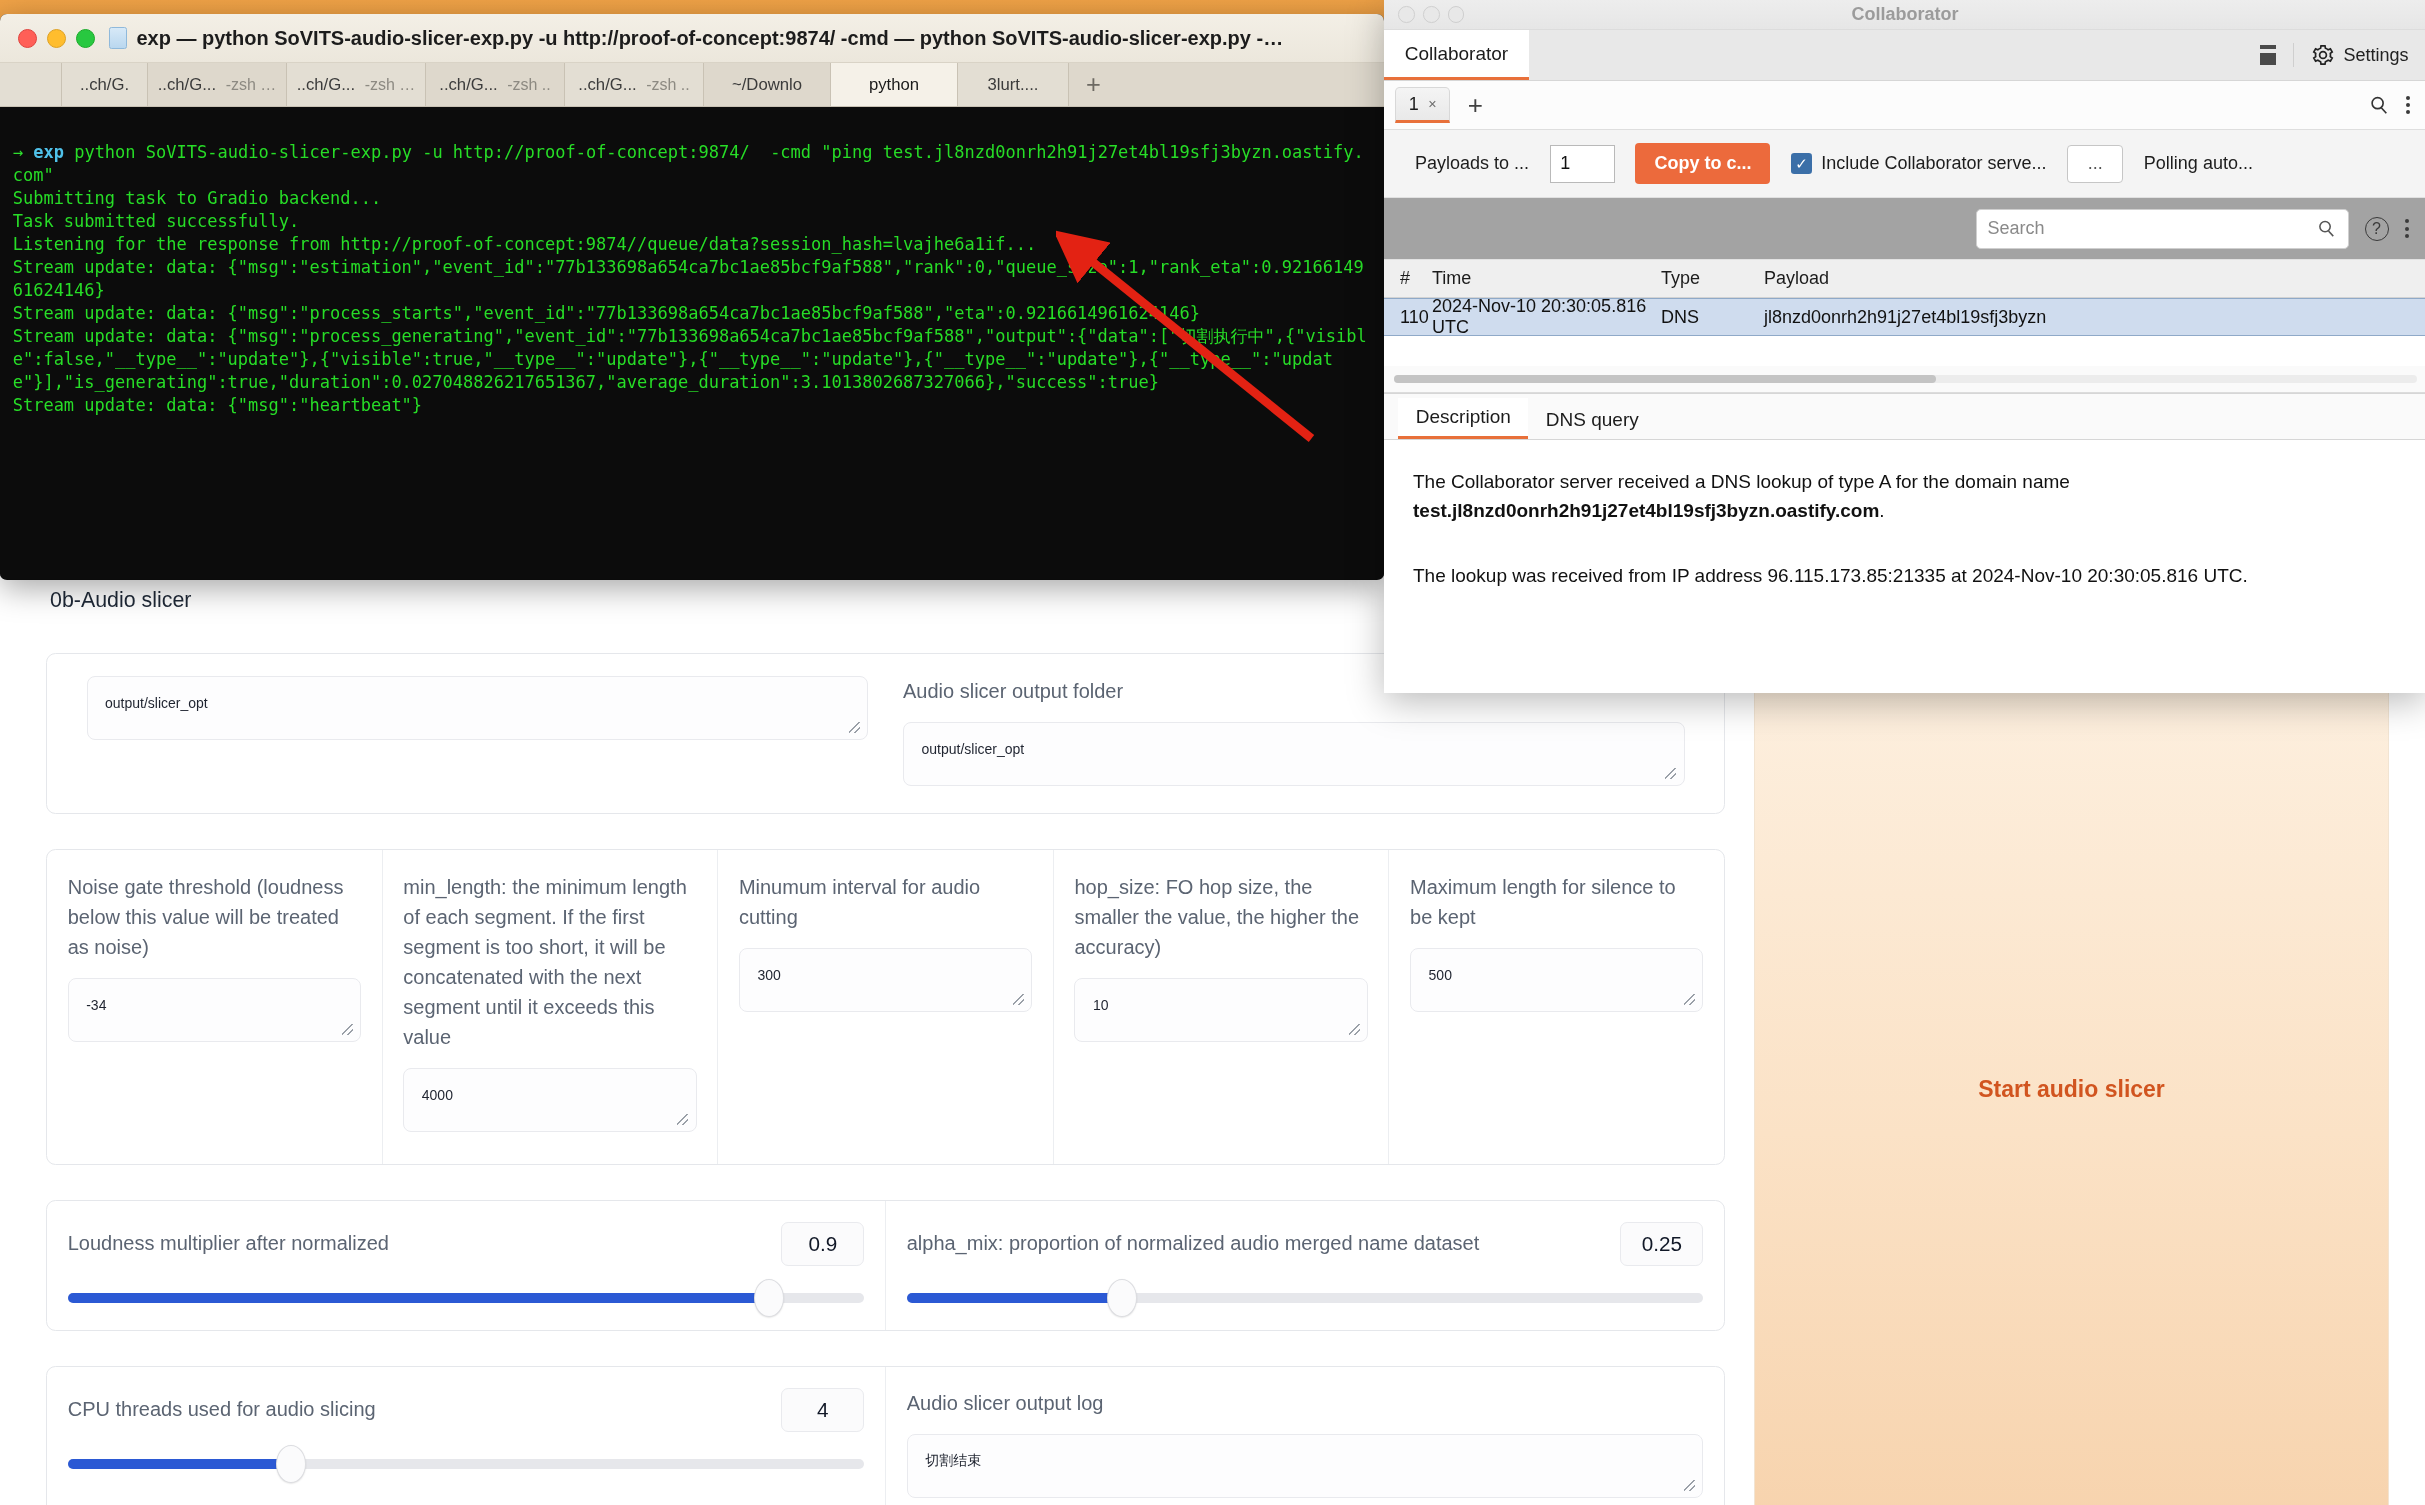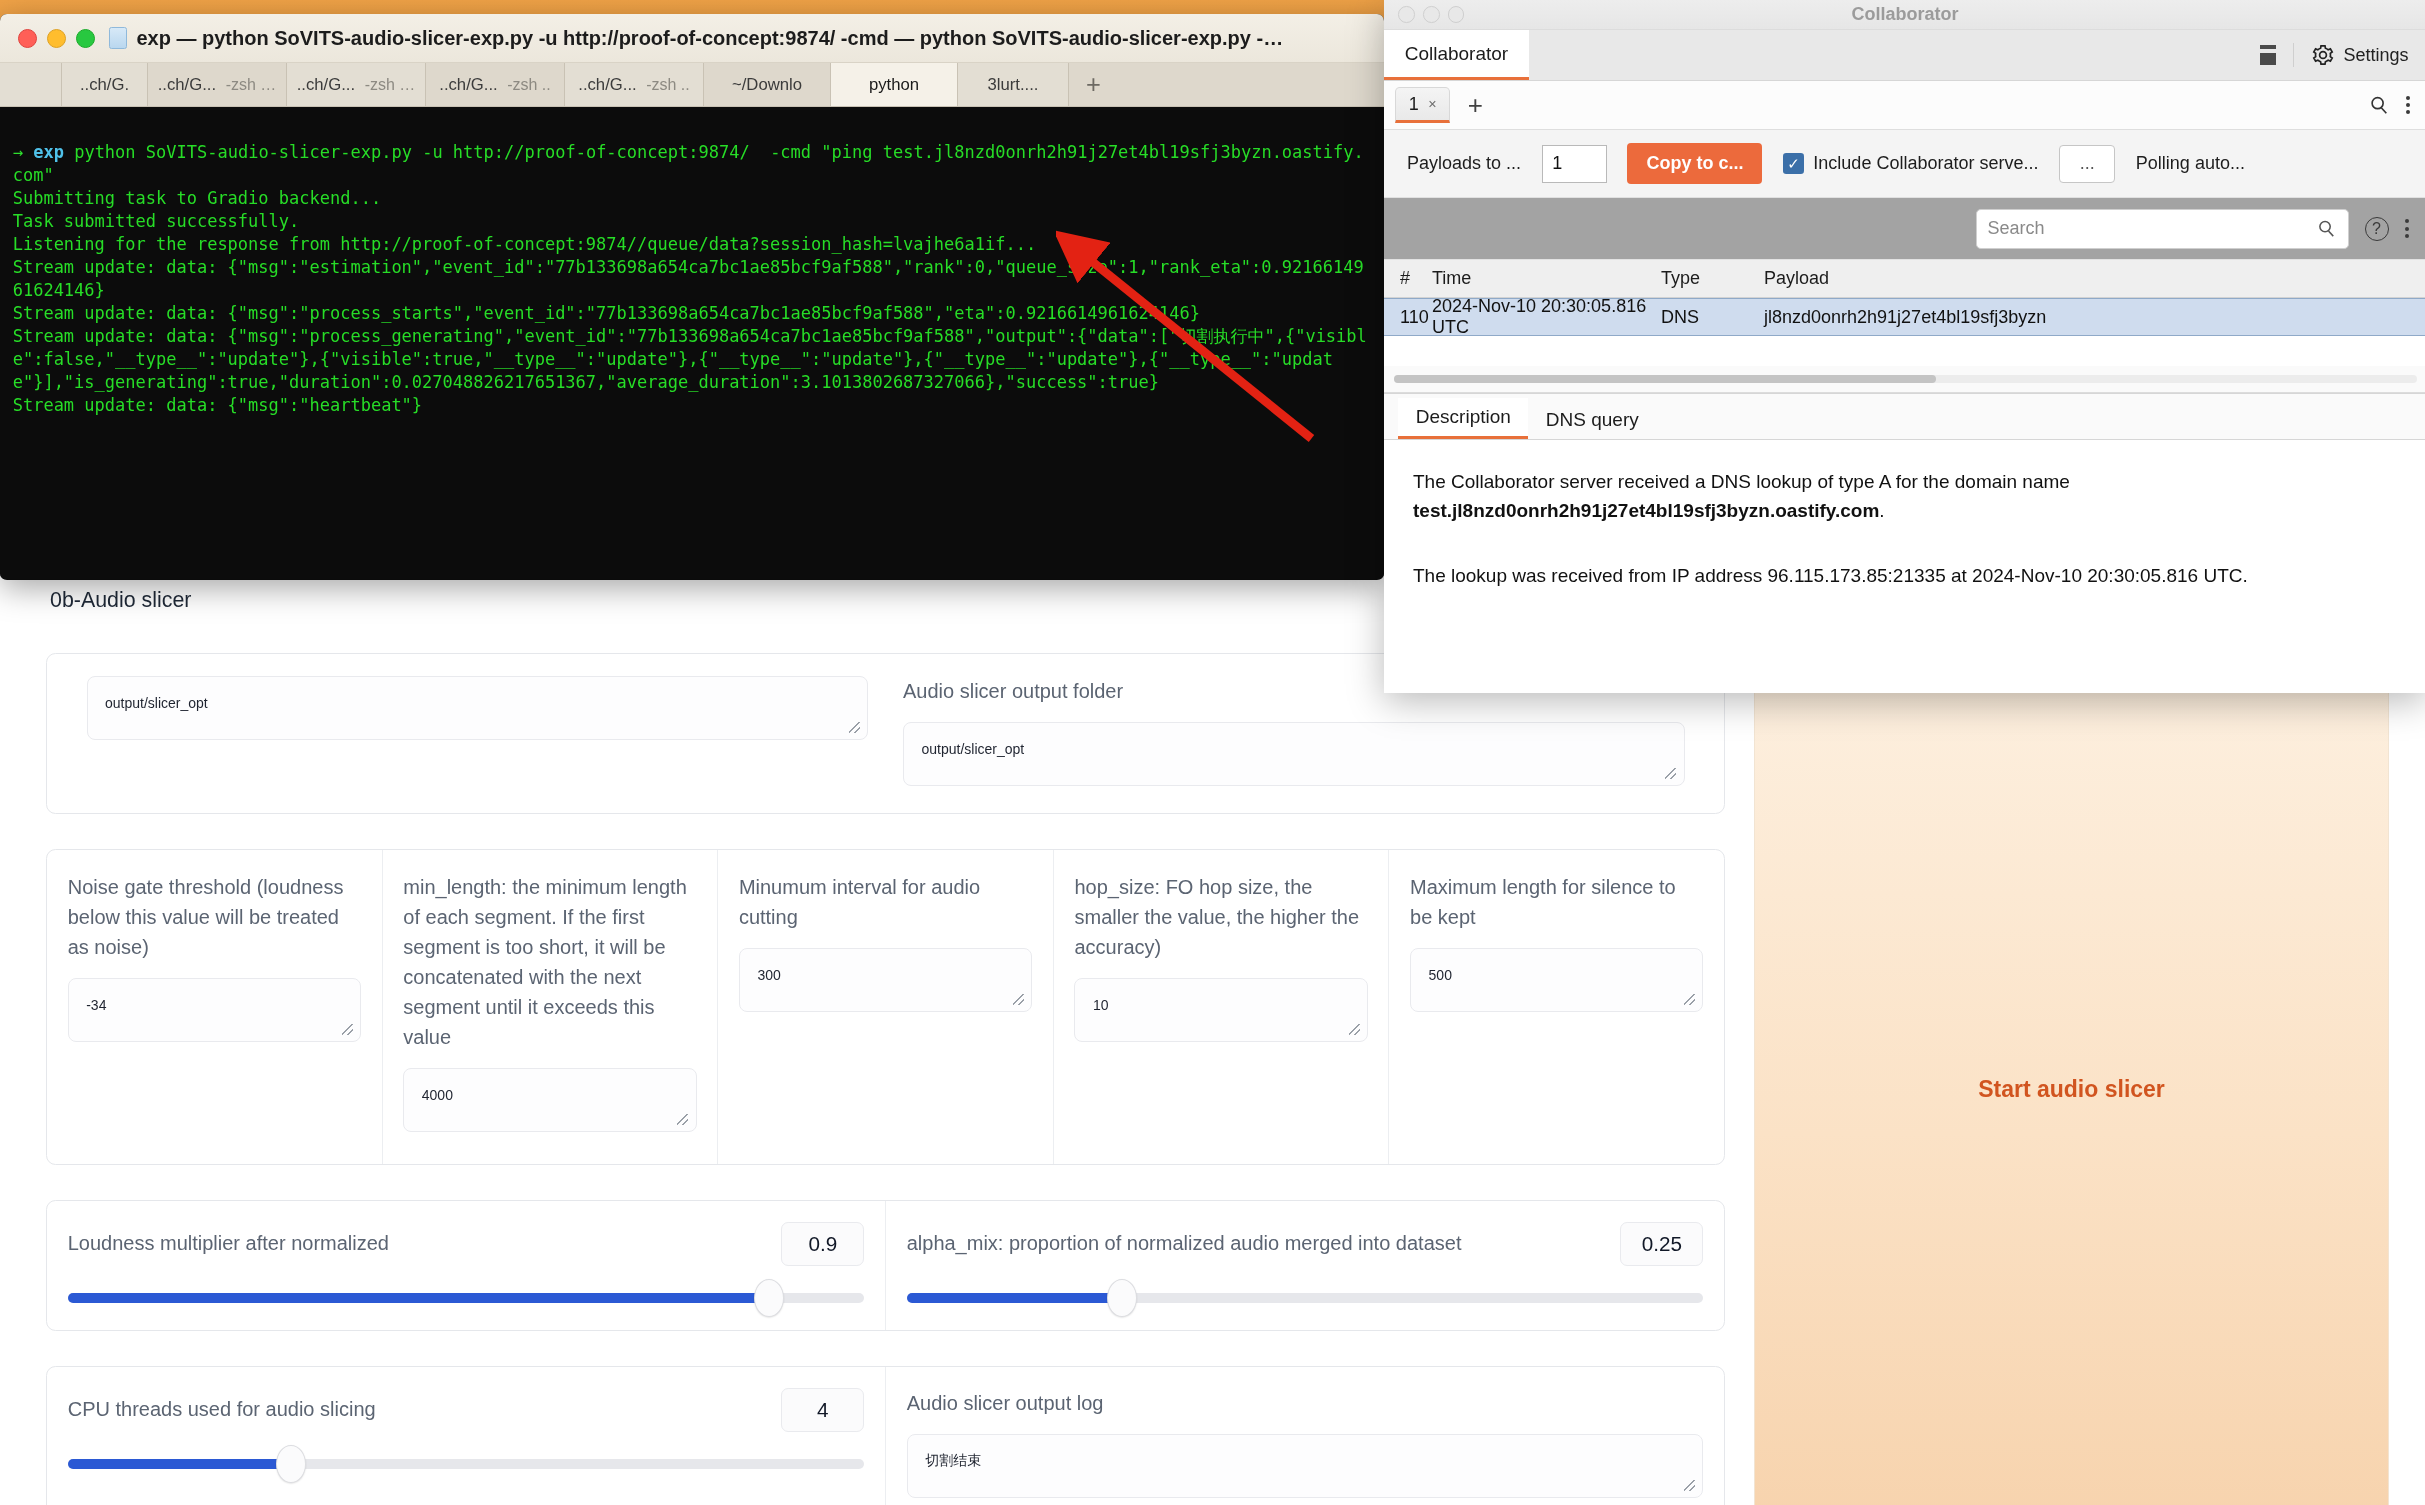--- a/index.html
+++ b/index.html
@@ -272,21 +272,21 @@
     padding: 5.6px 12.7px; font-size: 18px; color: #1c1c1c;
     font-family: "Liberation Sans", sans-serif;
   }
   .sub-tab .x { font-size: 14.3px; color: #6c6c6c; }
   .plus-tab { font-size: 26px; color: #414141; margin-left: 17.5px; font-family: "Liberation Sans", sans-serif; }
   .subtabs-right { margin-left: auto; display: flex; align-items: center; gap: 16px; padding-right: 16px; }
 
   .collab-toolbar {
     height: 68px; background: #f4f4f4;
     display: flex; align-items: center; gap: 20.7px;
-    padding: 0 23px;
+    padding: 0 31px;
     border-bottom: 0.8px solid #e0e0e0;
   }
   .tb-label { font-size: 18px; color: #1d1d1d; font-family: "Liberation Sans", sans-serif; }
   .tb-num {
     width: 65px; height: 38px; border: 0.8px solid #b9b9b9; background: #fff;
     display: flex; align-items: center; padding-left: 9.5px;
     font-size: 18px; color: #111; font-family: "Liberation Sans", sans-serif;
   }
   .tb-orange {
     background: #ec6a3c; color: #fff; font-size: 18px; font-weight: bold;
@@ -420,21 +420,21 @@
                 <span class="slider-label">Loudness multiplier after normalized</span>
                 <span class="slider-value">0.9</span>
               </div>
               <div class="slider-track">
                 <div class="slider-fill" style="width:88%"></div>
                 <div class="slider-knob" style="left:88%"></div>
               </div>
             </div>
             <div class="slider-col">
               <div class="slider-head">
-                <span class="slider-label">alpha_mix: proportion of normalized audio merged into dataset</span>
+                <span class="slider-label">alpha_mix: proportion of normalized audio merged name dataset</span>
                 <span class="slider-value">0.25</span>
               </div>
               <div class="slider-track">
                 <div class="slider-fill" style="width:27%"></div>
                 <div class="slider-knob" style="left:27%"></div>
               </div>
             </div>
           </div>
 
           <div class="card-sliders">

